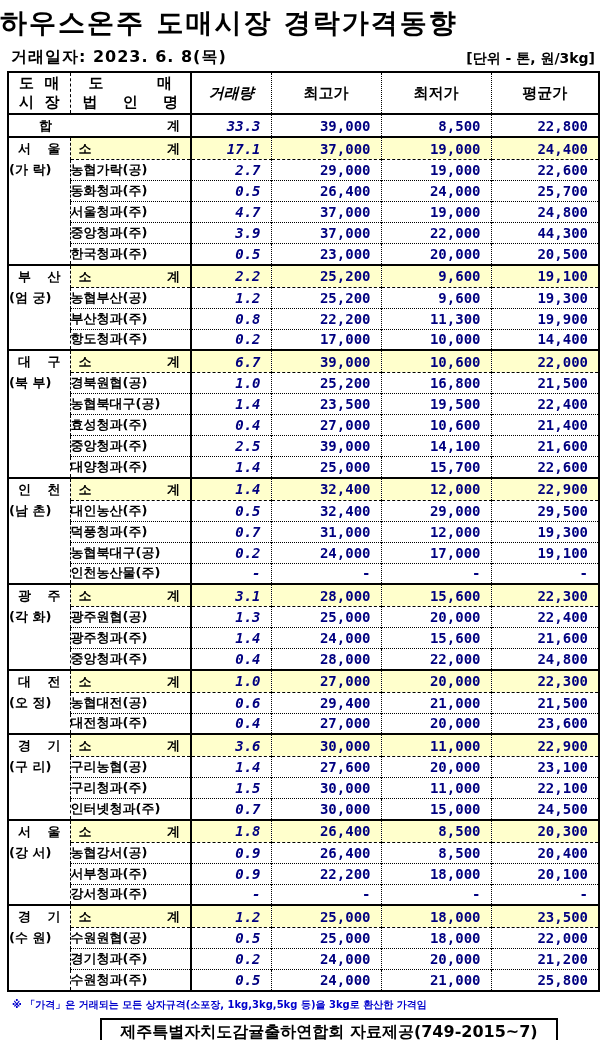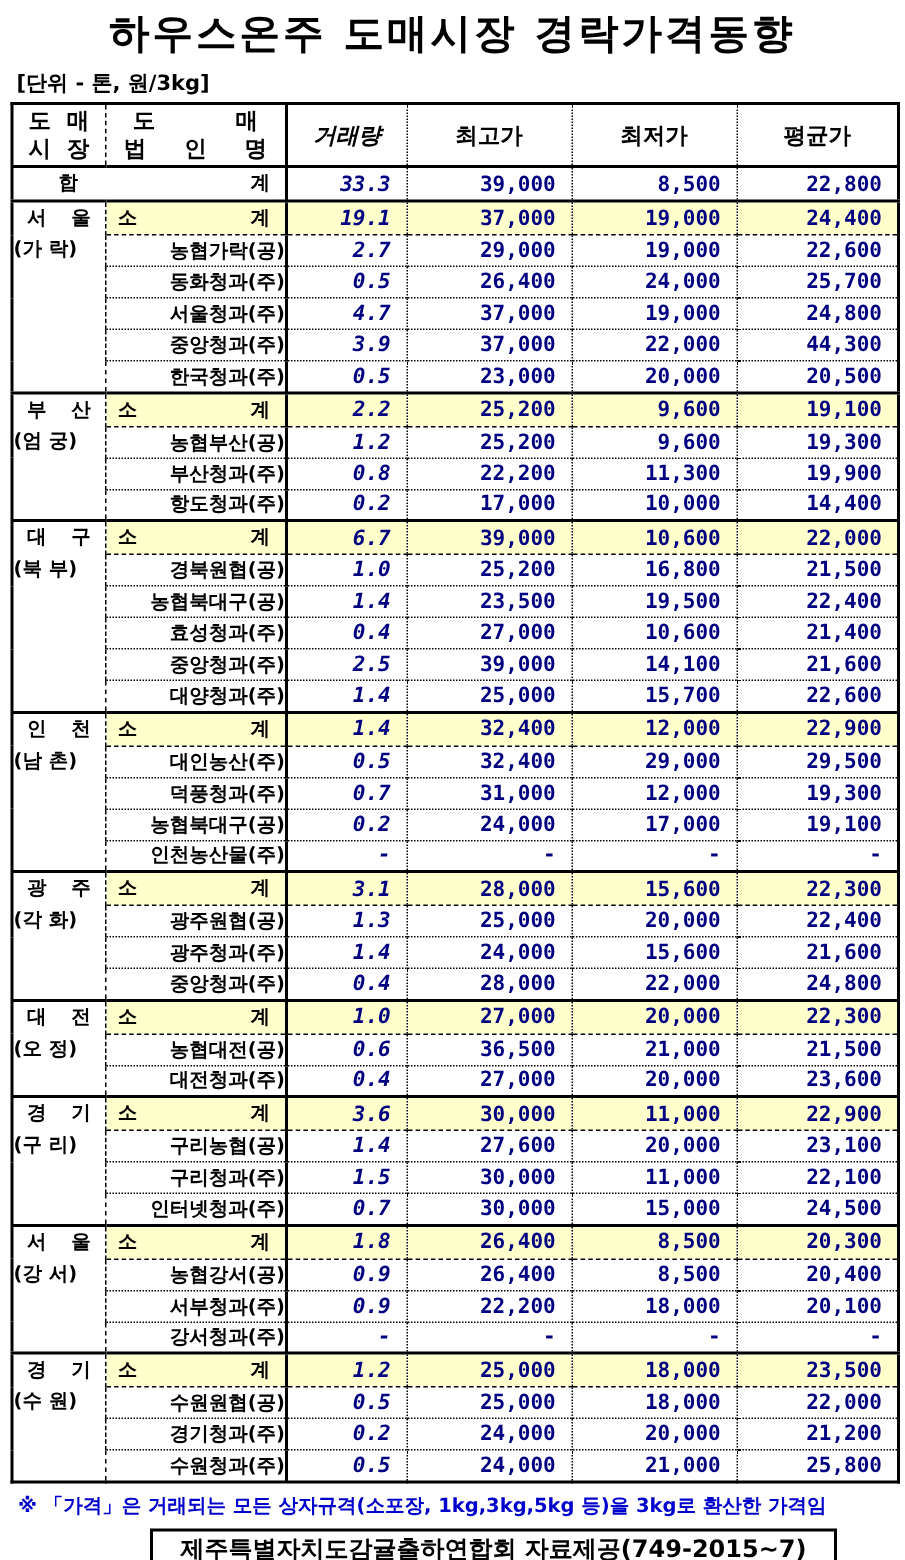--- a/index.html
+++ b/index.html
@@ -4,21 +4,21 @@
 <style>
   :root{ --hl:#FFFFCC; --num:#000080; --note:#0000CC; --bd:#000000; }
   *{box-sizing:border-box;}
   html,body{margin:0;padding:0;}
   body{
     width:603px;height:1040px;background:#ffffff;
     font-family:"DejaVu Sans","Liberation Sans",sans-serif;
     color:#000;
   }
   .page-title{
-    text-align:center;font-size:27px;font-weight:bold;
+    font-size:27px;font-weight:bold;
     letter-spacing:2px;padding-top:8px;line-height:30px;
   }
   .meta-row{
     display:flex;justify-content:space-between;align-items:flex-end;
     margin:9px 8px 3px 11px;
   }
   .trade-date{font-size:16px;font-weight:bold;letter-spacing:1px;}
   .unit-label{font-size:14px;font-weight:bold;text-align:center;}
   table.price{
     border-collapse:collapse;table-layout:fixed;
@@ -50,37 +50,38 @@
   td.market{vertical-align:top;background:#fff;}
   td.market .mline{height:21px;line-height:21px;}
   .spread{display:flex;justify-content:space-between;line-height:19px;}
   .th-market .spread{padding:0 10px;}
   .th-corp .sp1{padding:0 18px;}
   .th-corp .sp2{padding:0 12px;}
   td.market .spread{padding:0 9px;height:21px;line-height:21px;}
   td.market .mcenter{text-align:left;}
   td.merge .spread{padding:0 10px 0 30px;line-height:21px;}
   td.sub-name .spread{padding:0 10px 0 8px;line-height:21px;}
-  td.comp-name{text-align:right;}
+  td.comp-name{text-align:left;}
   .footnote{
-    margin:6px 2px 0 12px;font-size:13px;font-weight:bold;
+    margin:6px 2px 0 12px;font-size:10px;font-weight:bold;
     color:var(--note);letter-spacing:0px;white-space:nowrap;
   }
   .provider-box{
     margin:6px 0 0 100px;width:458px;height:28px;
     border:2px solid var(--bd);text-align:center;
     font-size:16px;font-weight:bold;line-height:24px;
   }
 </style>
 </head>
 <body>
 
 <div class="page-title">하우스온주 도매시장 경락가격동향</div>
 
 <div class="meta-row">
+  <span class="trade-date">거래일자: 2023. 6. 8(목)</span>
   <span class="unit-label">[단위 - 톤, 원/3kg]</span>
 </div>
 
 <table class="price">
   <colgroup>
     <col class="c-market">
       <col class="c-corp">
       <col class="c-vol">
     <col class="c-high">
       <col class="c-low">
@@ -135,21 +136,21 @@
             <span>울</span>
           </div>
           <div class="mline mcenter">(가 락)</div>
         </td>
         <td class="sub-name bl-dash">
           <div class="spread">
             <span>소</span>
             <span>계</span>
           </div>
         </td>
-        <td class="num vol bl-solid">19.1</td>
+        <td class="num vol bl-solid">17.1</td>
         <td class="num c4 bl-dot">37,000</td>
         <td class="num c5 bl-dot">19,000</td>
         <td class="num c6 bl-dot">24,400</td>
       </tr>
       <tr class="after-sub">
         <td class="comp-name bl-dash">농협가락(공)</td>
         <td class="num vol bl-solid">2.7</td>
         <td class="num c4 bl-dot">29,000</td>
         <td class="num c5 bl-dot">19,000</td>
         <td class="num c6 bl-dot">22,600</td>
@@ -378,21 +379,21 @@
           </div>
         </td>
         <td class="num vol bl-solid">1.0</td>
         <td class="num c4 bl-dot">27,000</td>
         <td class="num c5 bl-dot">20,000</td>
         <td class="num c6 bl-dot">22,300</td>
       </tr>
       <tr class="after-sub">
         <td class="comp-name bl-dash">농협대전(공)</td>
         <td class="num vol bl-solid">0.6</td>
-        <td class="num c4 bl-dot">36,500</td>
+        <td class="num c4 bl-dot">29,400</td>
         <td class="num c5 bl-dot">21,000</td>
         <td class="num c6 bl-dot">21,500</td>
       </tr>
       <tr class="comp">
         <td class="comp-name bl-dash">대전청과(주)</td>
         <td class="num vol bl-solid">0.4</td>
         <td class="num c4 bl-dot">27,000</td>
         <td class="num c5 bl-dot">20,000</td>
         <td class="num c6 bl-dot">23,600</td>
       </tr>

